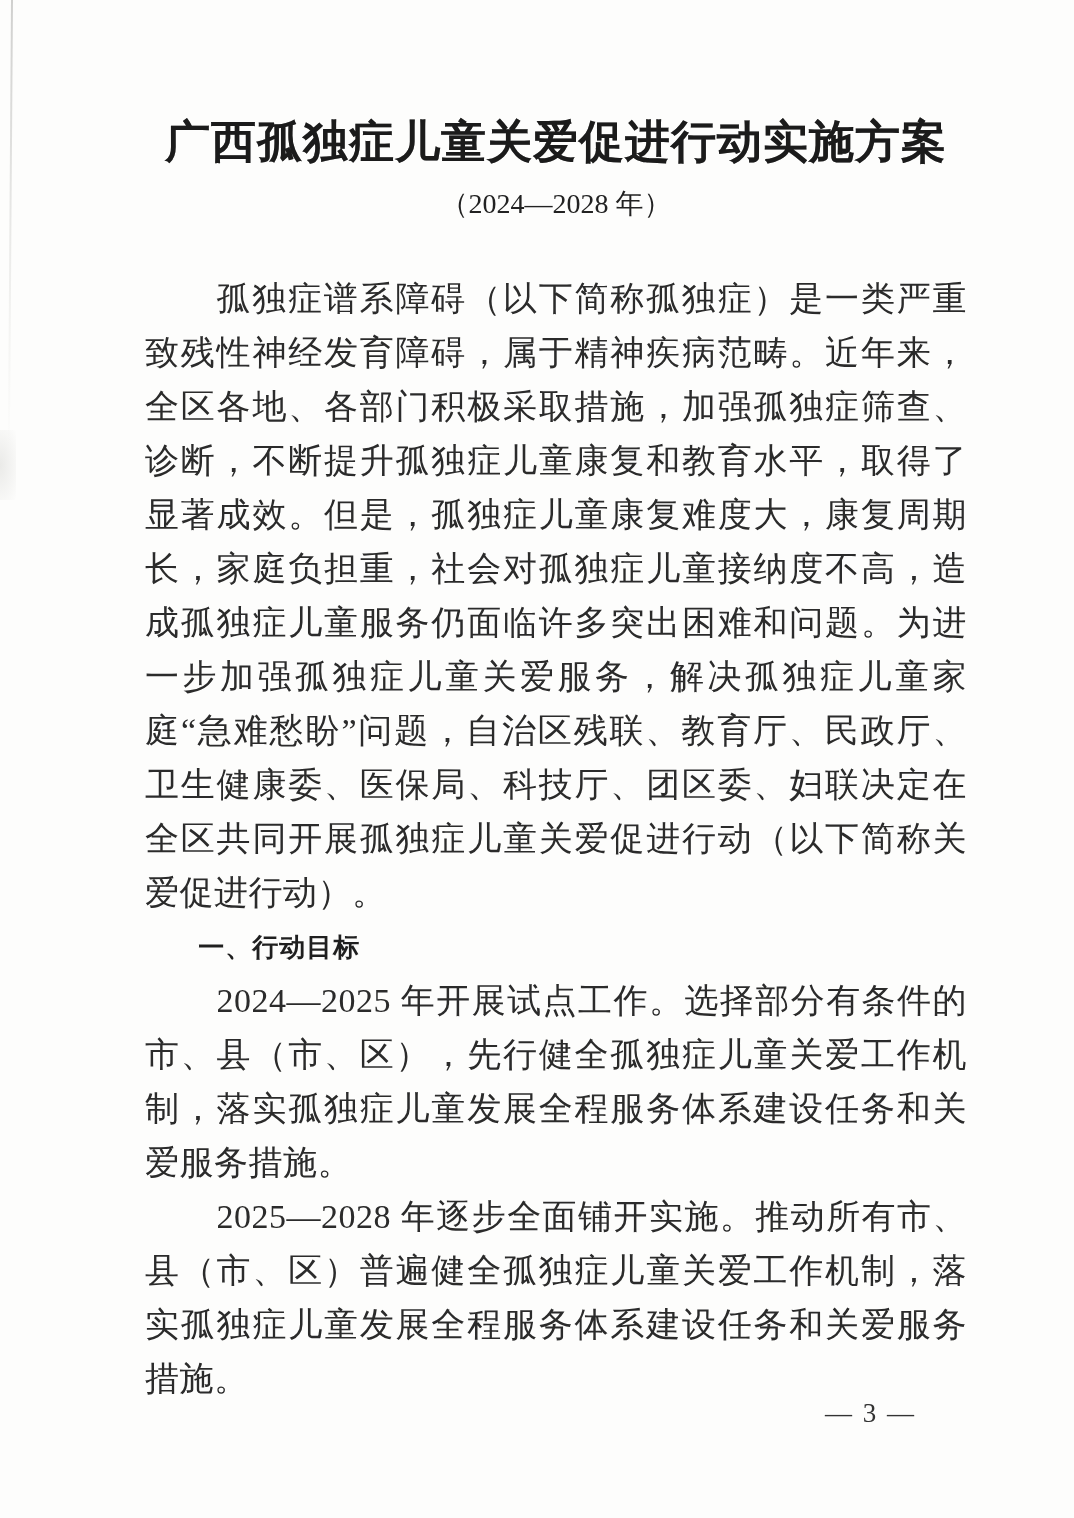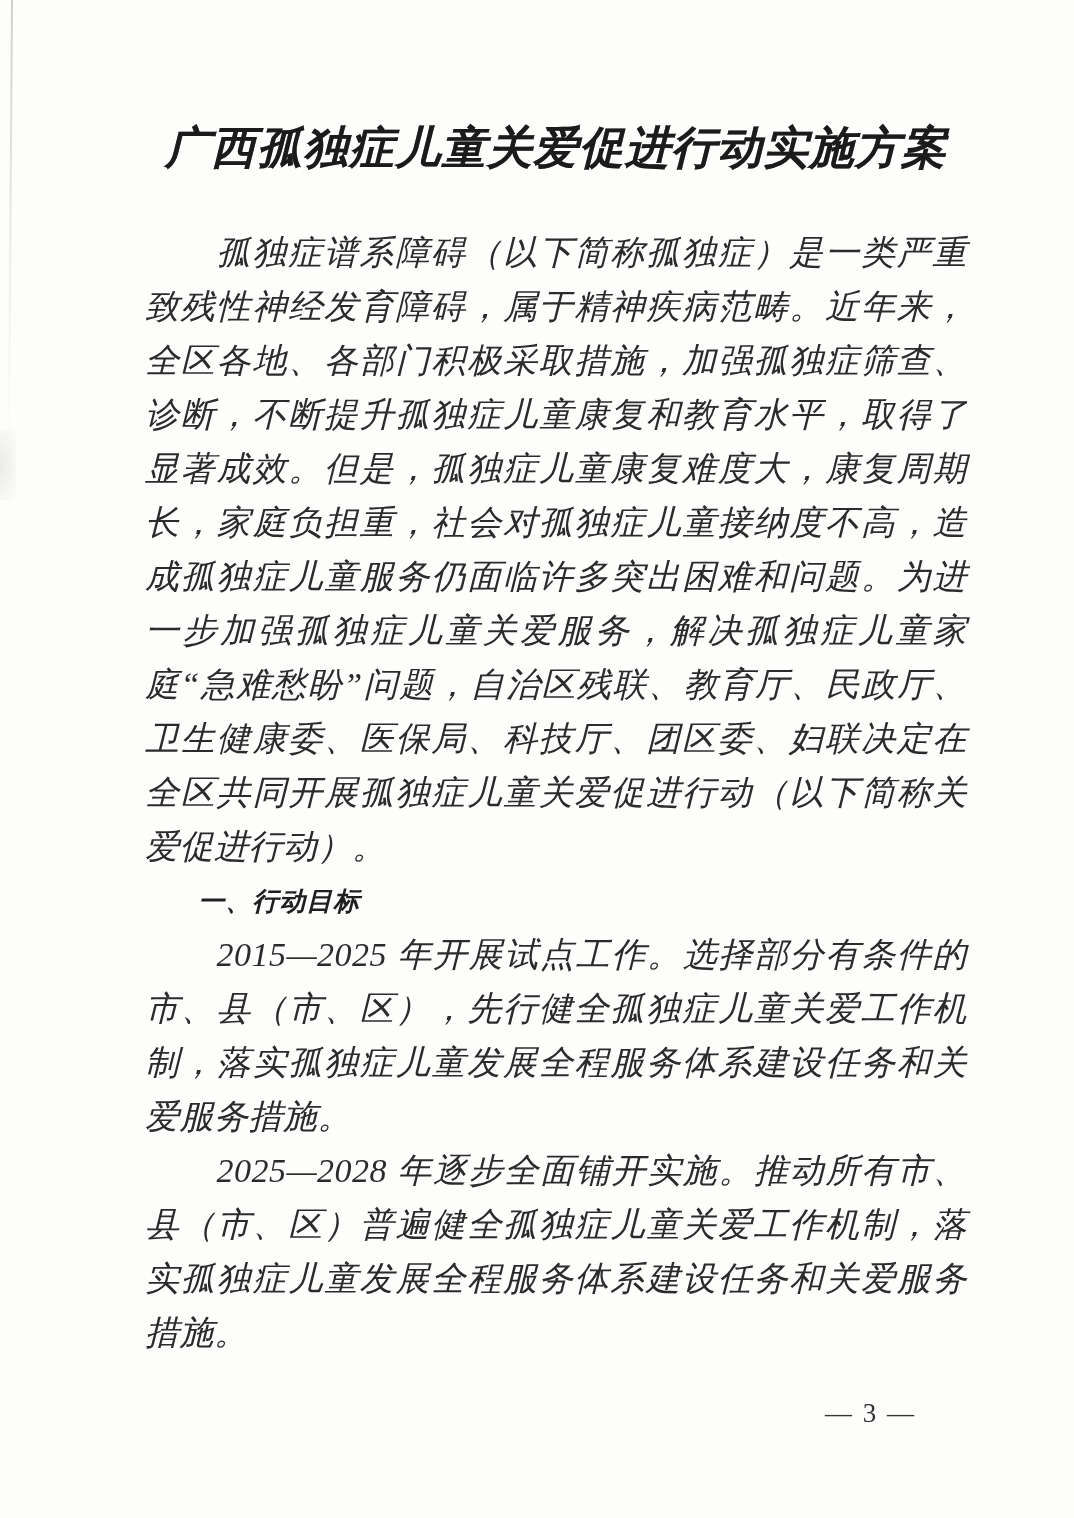--- a/index.html
+++ b/index.html
@@ -32,23 +32,22 @@
     position: absolute;
     left: 0;
     top: 430px;
     width: 16px;
     height: 70px;
     background: radial-gradient(ellipse at left center, rgba(190,190,186,0.30), rgba(255,255,255,0));
   }
   .content {
     position: absolute;
     left: 145px;
-    top: 118px;
+    top: 112px;
     width: 822px;
-    font-style: italic;
   }
   .doc-title {
     font-size: 45px;
     font-weight: 700;
     letter-spacing: 1px;
     text-align: center;
     color: #1b1b1b;
     line-height: 60px;
     text-shadow: 0 0 0.5px rgba(20,20,20,0.5);
   }
@@ -93,29 +92,30 @@
 
 <div class="page">
 
   <div class="scan-line"></div>
   <div class="scan-smudge"></div>
 
   <div class="content">
 
     <h1 class="doc-title">广西孤独症儿童关爱促进行动实施方案</h1>
 
+    <div class="doc-subtitle">（2024—2028 年）</div>
 
     <div class="body-text">
 
       <p class="para">孤独症谱系障碍（以下简称孤独症）是一类严重致残性神经发育障碍，属于精神疾病范畴。近年来，全区各地、各部门积极采取措施，加强孤独症筛查、诊断，不断提升孤独症儿童康复和教育水平，取得了显著成效。但是，孤独症儿童康复难度大，康复周期长，家庭负担重，社会对孤独症儿童接纳度不高，造成孤独症儿童服务仍面临许多突出困难和问题。为进一步加强孤独症儿童关爱服务，解决孤独症儿童家庭“急难愁盼”问题，自治区残联、教育厅、民政厅、卫生健康委、医保局、科技厅、团区委、妇联决定在全区共同开展孤独症儿童关爱促进行动（以下简称关爱促进行动）。</p>
 
       <h2 class="section-heading">一、行动目标</h2>
 
 
-      <p class="para">2015—2025 年开展试点工作。选择部分有条件的市、县（市、区），先行健全孤独症儿童关爱工作机制，落实孤独症儿童发展全程服务体系建设任务和关爱服务措施。</p>
+      <p class="para">2024—2025 年开展试点工作。选择部分有条件的市、县（市、区），先行健全孤独症儿童关爱工作机制，落实孤独症儿童发展全程服务体系建设任务和关爱服务措施。</p>
 
       <p class="para">2025—2028 年逐步全面铺开实施。推动所有市、县（市、区）普遍健全孤独症儿童关爱工作机制，落实孤独症儿童发展全程服务体系建设任务和关爱服务措施。</p>
 
     </div>
   </div>
 
   <div class="page-number">— 3 —</div>
 
 </div>
 

